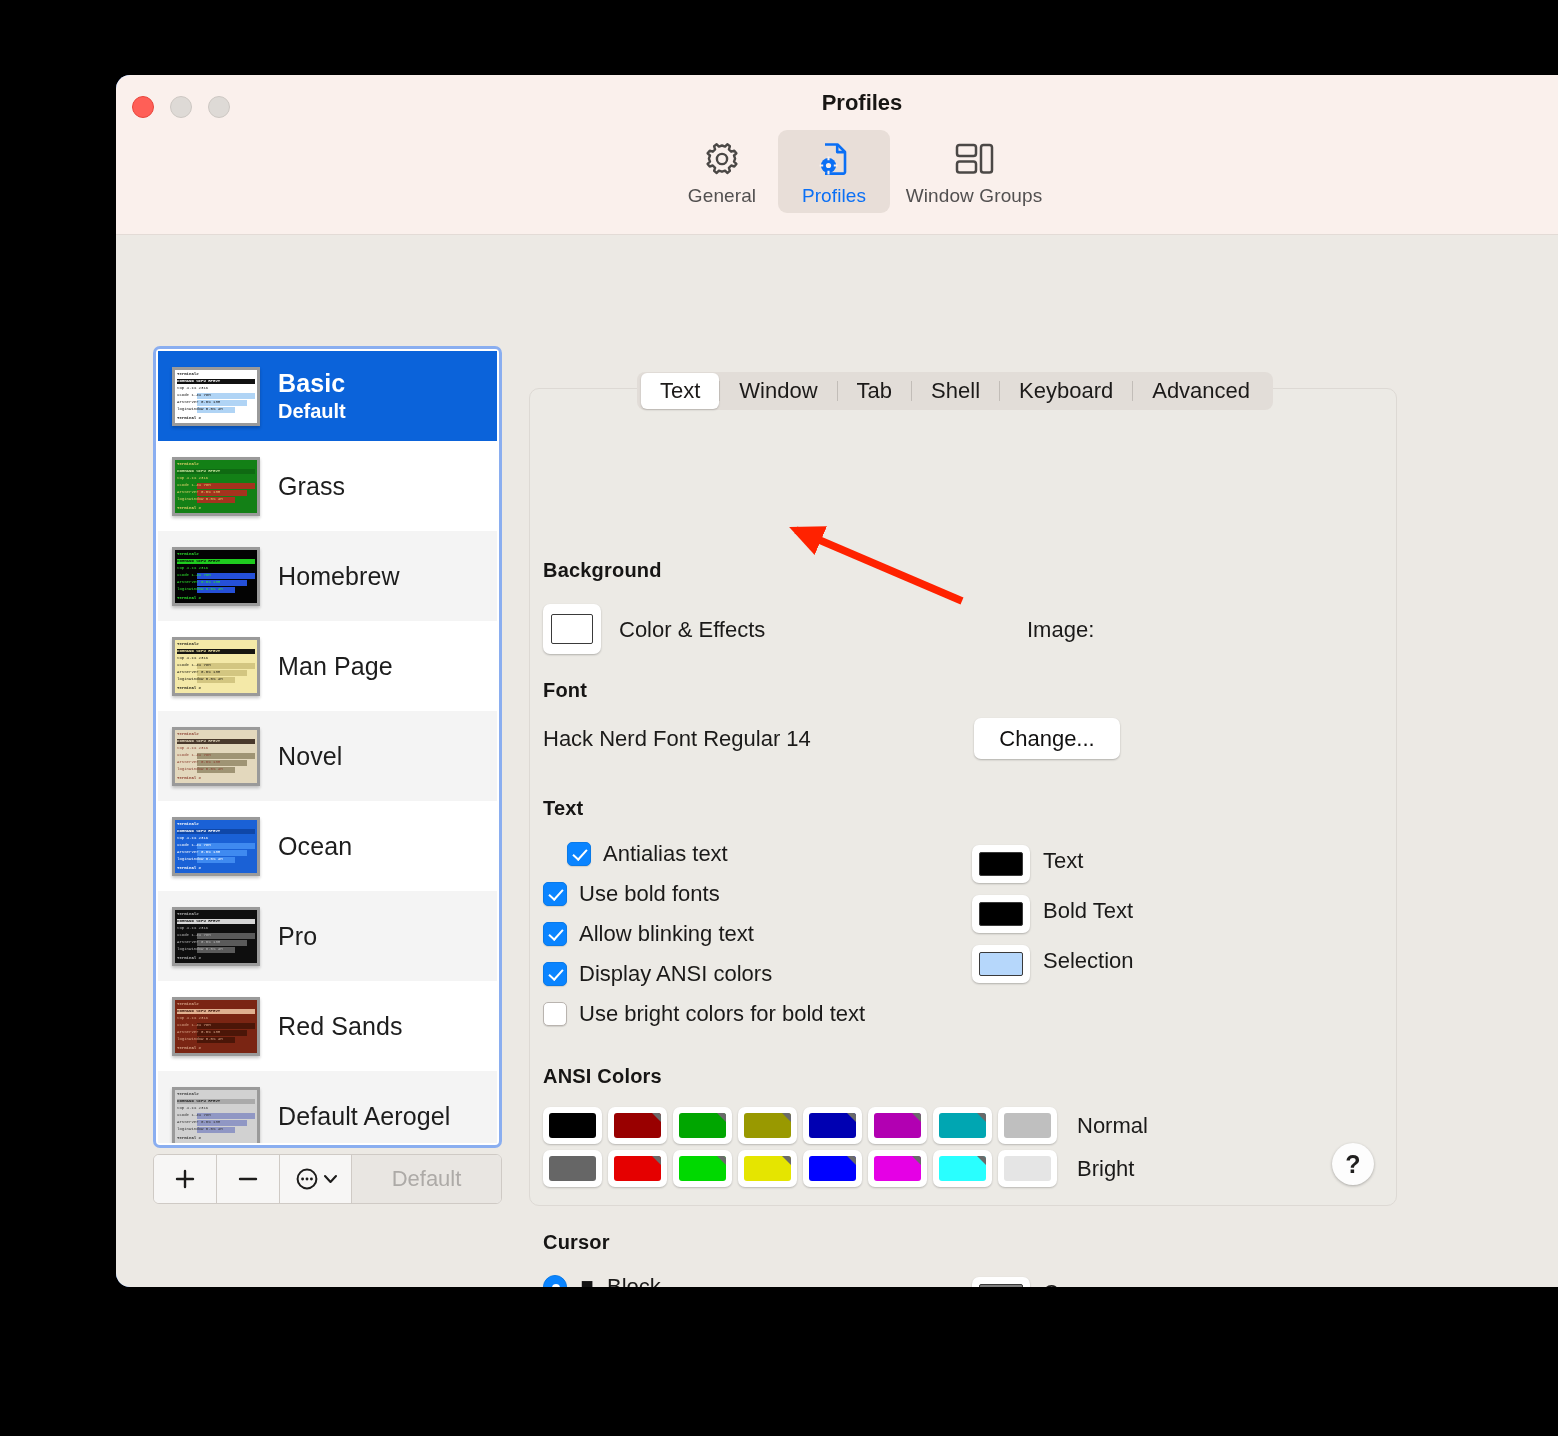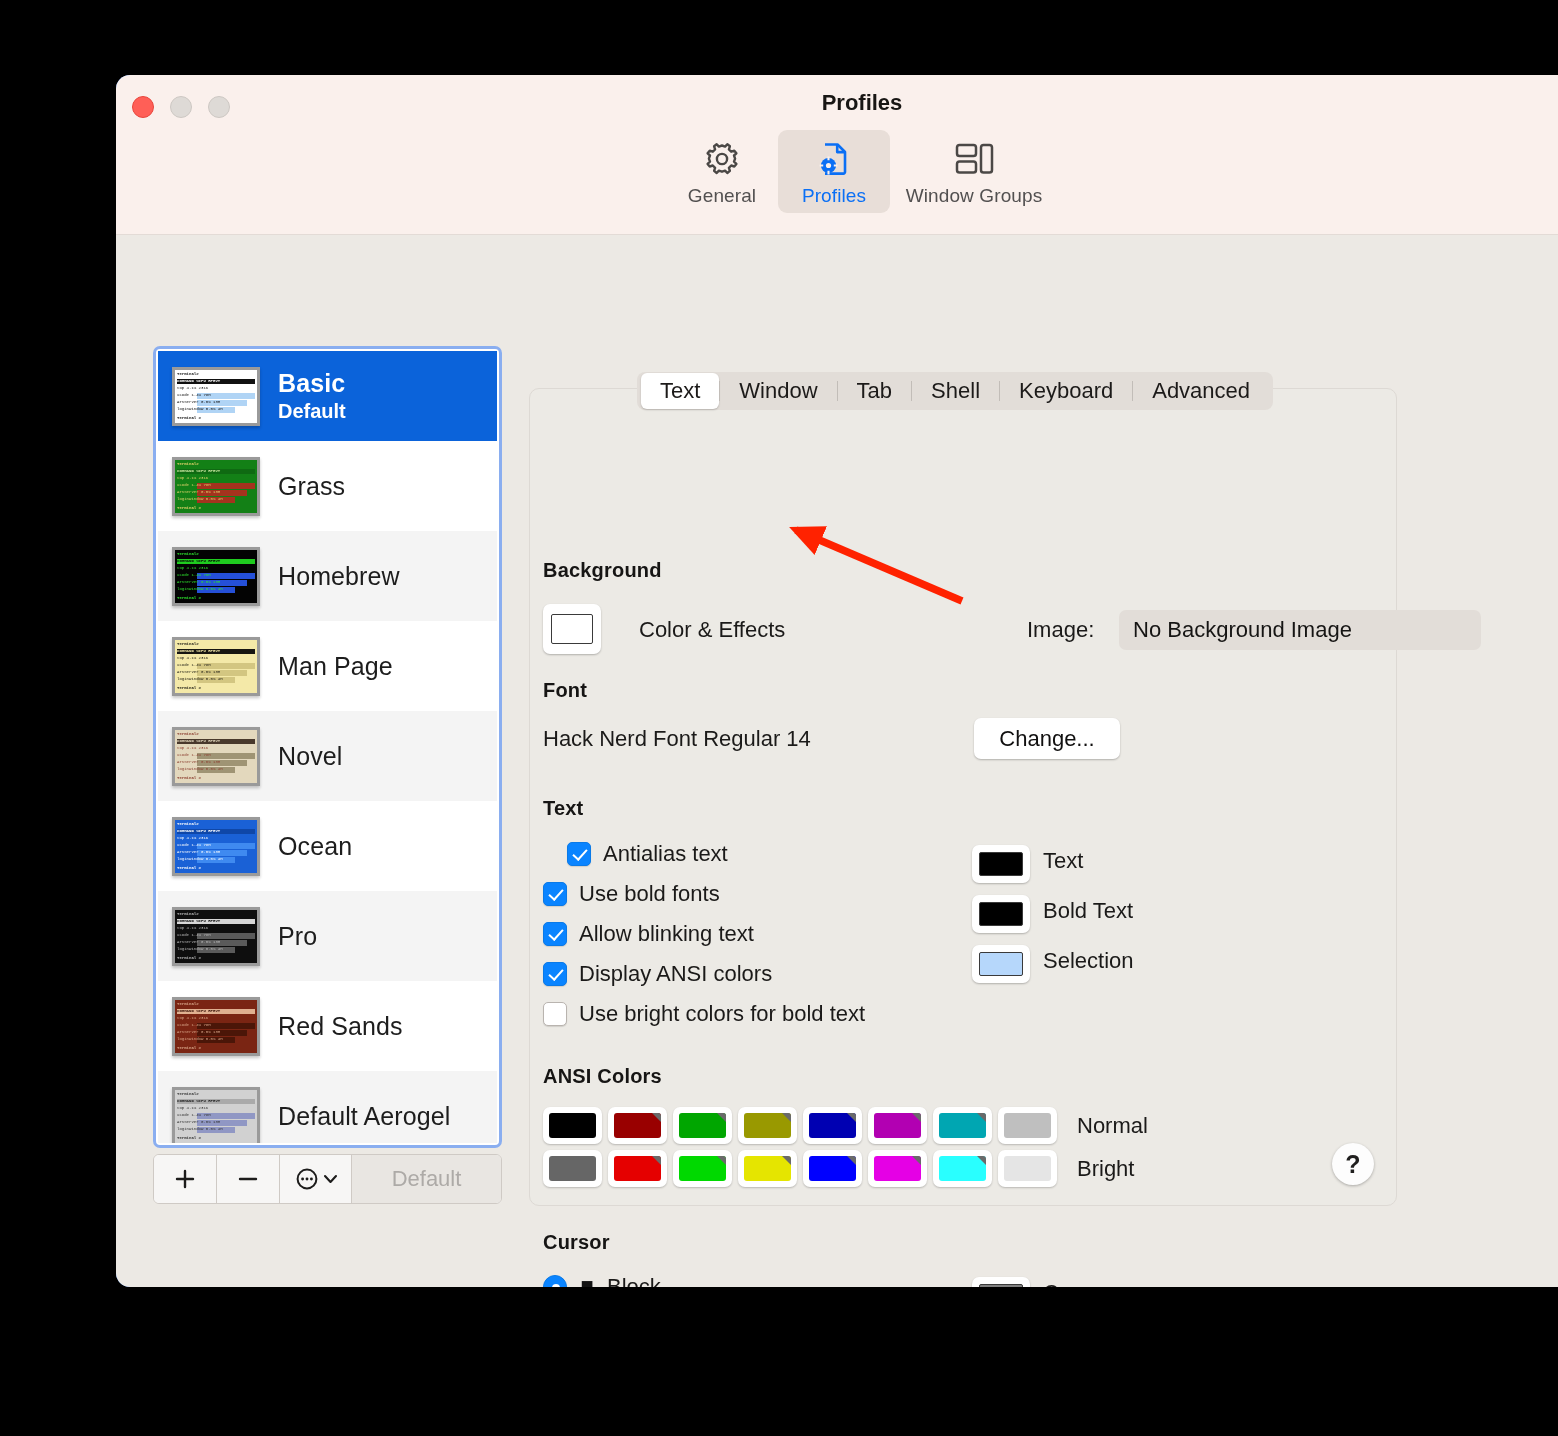--- a/index.html
+++ b/index.html
@@ -551,28 +551,24 @@
           <div class="tab">Keyboard</div>
           <div class="tabsep"></div>
           <div class="tab">Advanced</div>
         </div>
 
       <div class="sec-title" style="left:13px; top:170px;">Background</div>
 
       <div class="swbtn" style="left:13px; top:215px; width:58px; height:50px;">
         <div class="inner" id="ce-inner" style="width:42px; height:30px; background:#ffffff;"></div>
       </div>
-      <div class="plain" style="left:89px; top:228px;margin-left:20px;">Color &amp; Effects</div>
+      <div class="plain" style="left:89px; top:228px;">Color &amp; Effects</div>
 
       <div class="plain" style="left:497px; top:228px;">Image:</div>
 
-      <div id="img-select">
-        <span>No Background Image</span>
-
-      </div>
 
       <div class="sec-title" style="left:13px; top:290px;">Font</div>
       <div class="plain" style="left:13px; top:337px;">Hack Nerd Font Regular 14</div>
       <div class="pbtn" style="left:444px; top:329px; width:146px; height:41px;">Change...</div>
 
       <div class="sec-title" style="left:13px; top:408px;">Text</div>
 
       <div class="cbrow" style="left:13px; top:452px;margin-left:24px;">
         <span class="cbox on"></span>
         <span class="cblabel">Antialias text</span>

